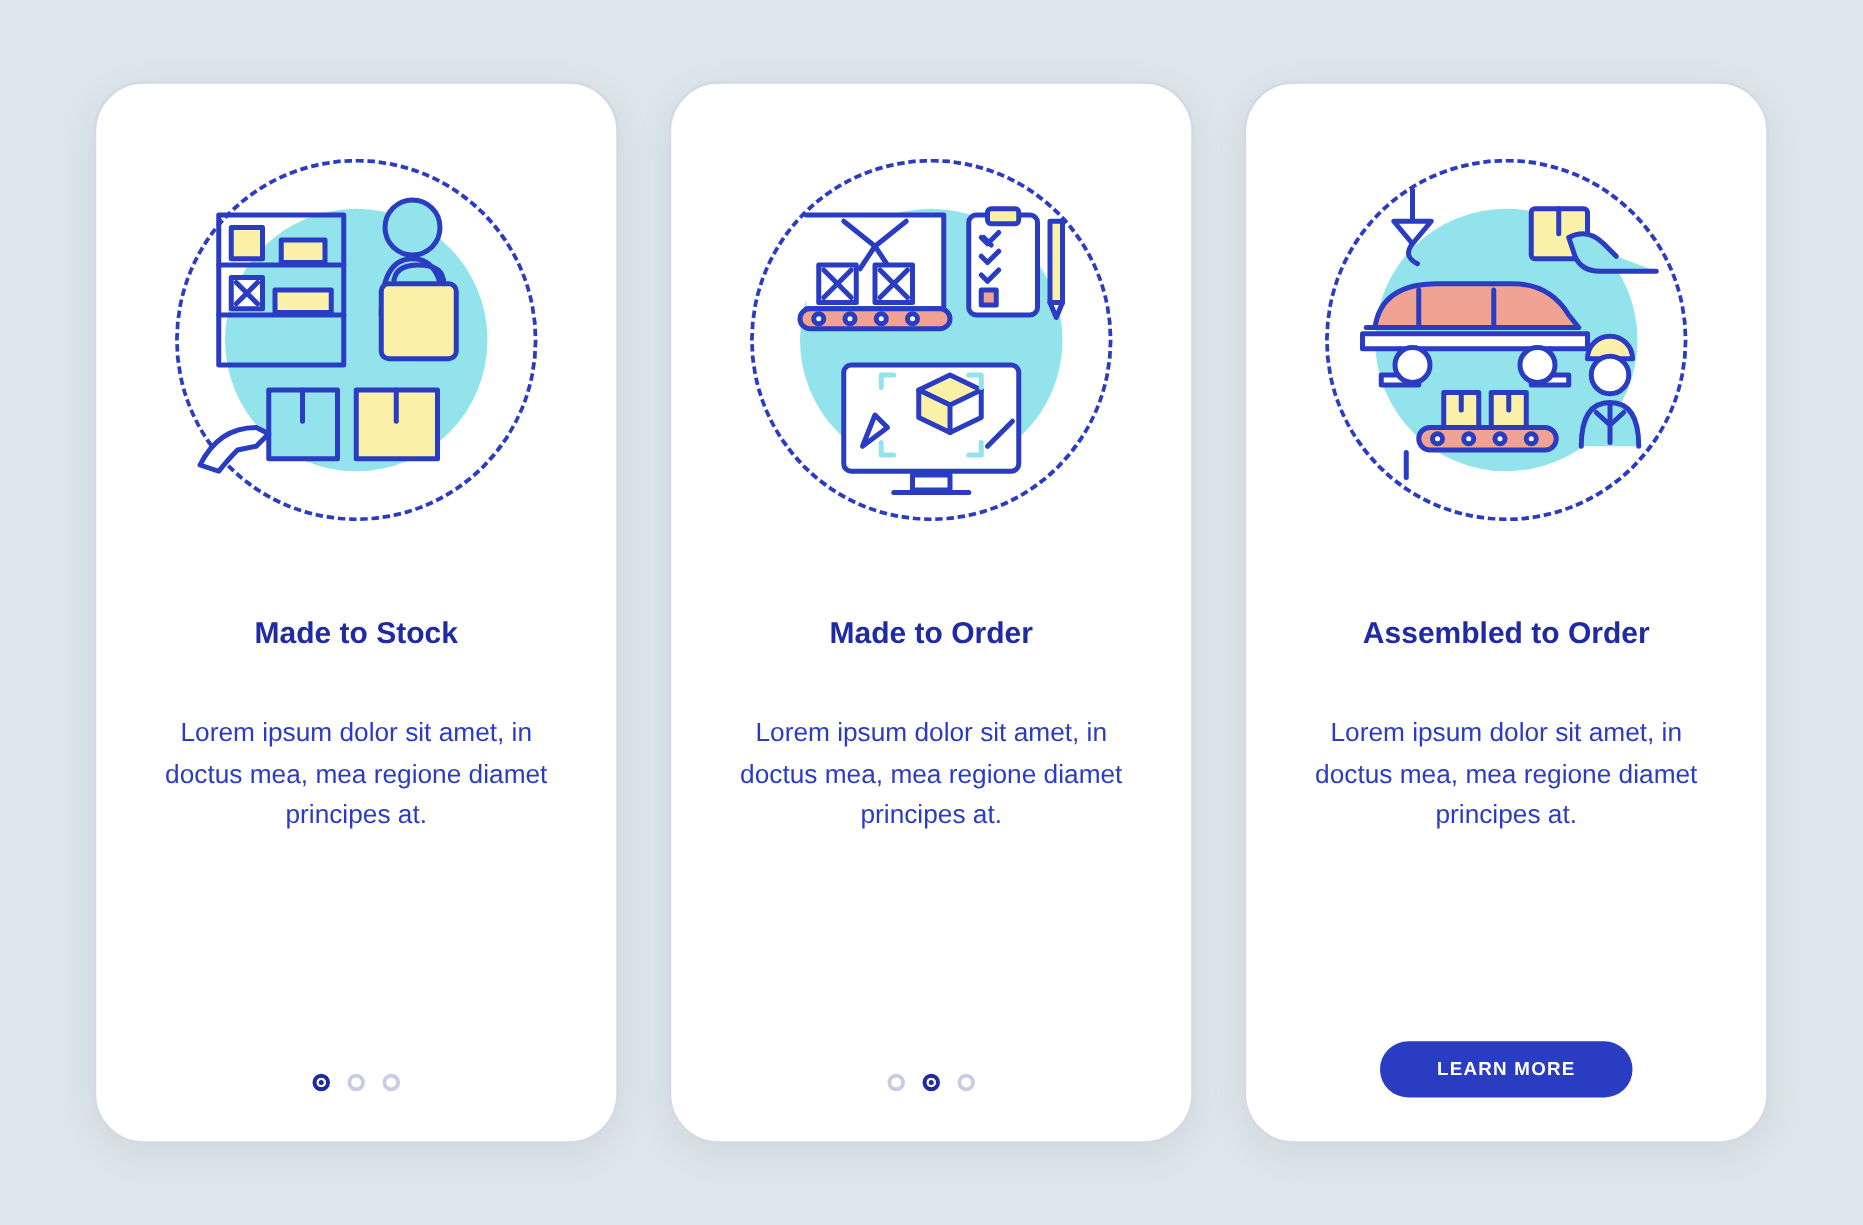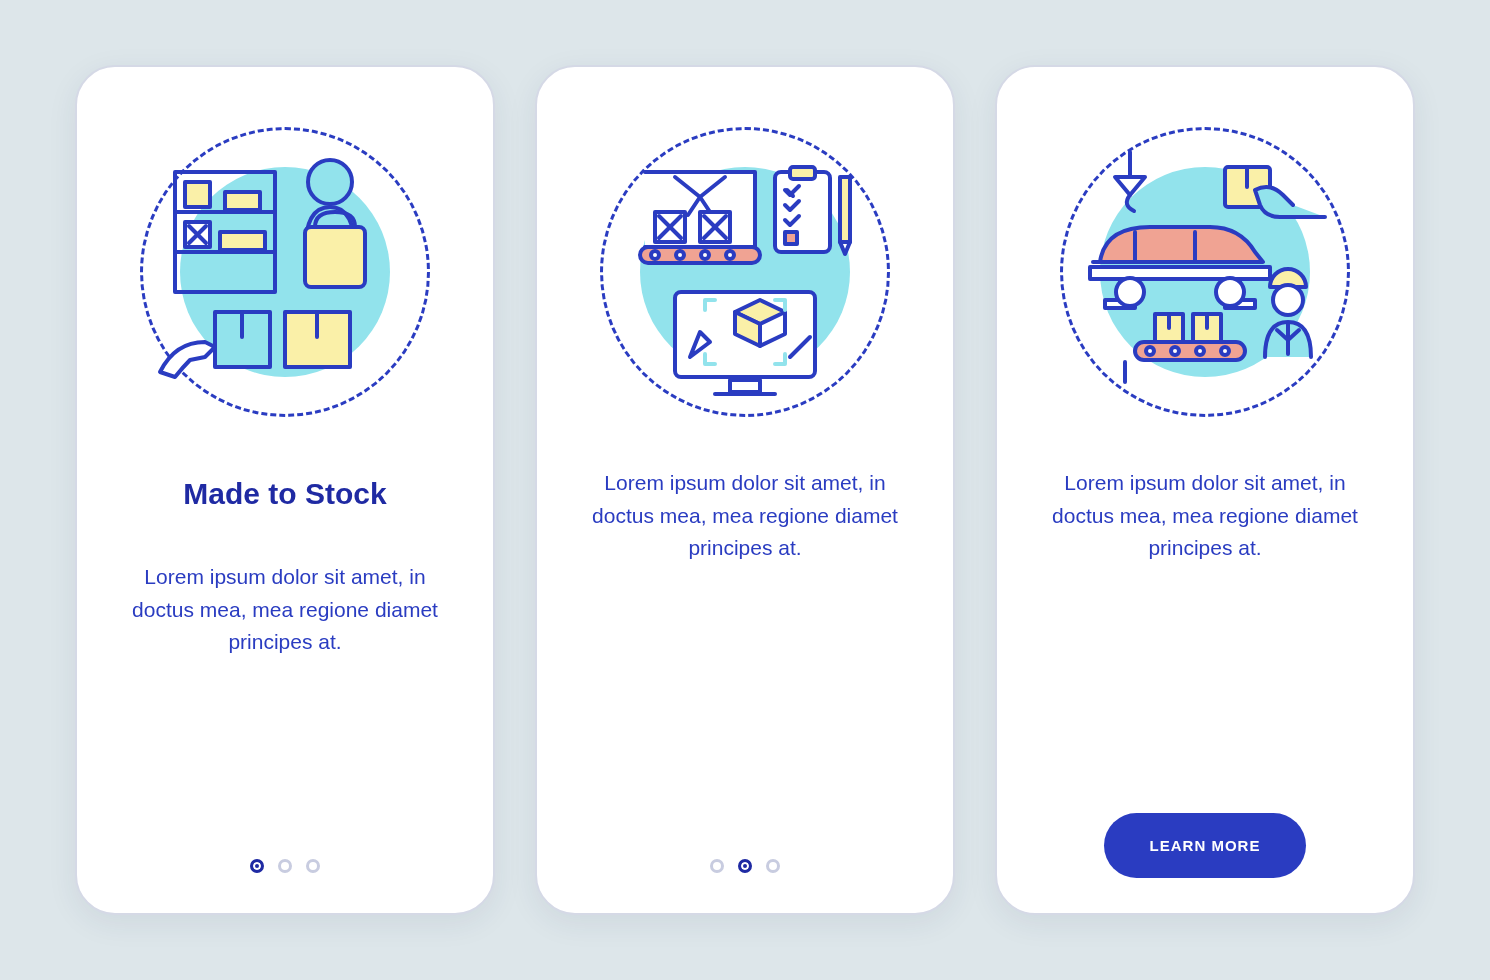--- a/index.html
+++ b/index.html
@@ -44,23 +44,23 @@
   .bg-circle {
     width: 210px;
     height: 210px;
     background: #92e3ec;
     border-radius:50%;
     position:absolute;
   }
   .illus-svg { position: relative; z-index:2; }
   .card-title {
     color:#1f2aa3;
-    font-size: 30px;
+    font-size: 24px;
     font-weight: 700;
-    margin-top: 60px;
+    margin-top: 76px;
     text-align:center;
   }
   .card-body {
     color:#2a3cc1;
     font-size: 21px;
     line-height: 1.55;
     margin-top: 50px;
     text-align:center;
     max-width: 320px;
   }
@@ -83,21 +83,21 @@
   }
   .cta-btn {
     position:absolute;
     bottom:35px;
     background:#2a3cc1;
     color:#fff;
     border:none;
     font-size:15px;
     font-weight:700;
     letter-spacing:1px;
-    padding:24px 46px;
+    padding:14px 46px;
     border-radius:999px;
     cursor:pointer;
   }
 </style>
 </head>
 <body>
 
 <div class="phone-card">
   <div class="illus-wrap">
     <div class="dashed-ring"></div>
@@ -180,20 +180,21 @@
         <path d="M120 170 v22 l25 12 v-22 z" fill="#faf0a8"></path>
         <path d="M170 170 v22 l-25 12"></path>
 
         <path d="M100 158 h-10 v10 M160 158 h10 v10 M100 222 h-10 v-10 M160 222 h10 v-10" stroke="#92e3ec"></path>
 
         <path d="M75 215 l10 -25 l10 10 l-20 15 z" fill="#fff"></path>
         <line x1="175" y1="215" x2="195" y2="195"></line>
       </g>
     </svg>
   </div>
+  <div class="card-title">Made to Order</div>
   <div class="card-body">Lorem ipsum dolor sit amet, in doctus mea, mea regione diamet principes at.</div>
   <div class="dots">
     <span class="dot"></span>
     <span class="dot active"></span>
     <span class="dot"></span>
   </div>
 </div>
 
 <div class="phone-card">
   <div class="illus-wrap">
@@ -233,15 +234,16 @@
         <circle cx="125" cy="209" r="4" fill="#fff"></circle>
           <circle cx="150" cy="209" r="4" fill="#fff"></circle>
         <rect x="80" y="172" width="28" height="28" fill="#faf0a8"></rect>
         <rect x="118" y="172" width="28" height="28" fill="#faf0a8"></rect>
         <line x1="94" y1="172" x2="94" y2="186"></line>
           <line x1="132" y1="172" x2="132" y2="186"></line>
         <line x1="50" y1="220" x2="50" y2="240"></line>
       </g>
     </svg>
   </div>
+  <div class="card-title">Assembled to Order</div>
   <div class="card-body">Lorem ipsum dolor sit amet, in doctus mea, mea regione diamet principes at.</div>
   <button class="cta-btn">LEARN MORE</button>
 </div>
 
 </body></html>

